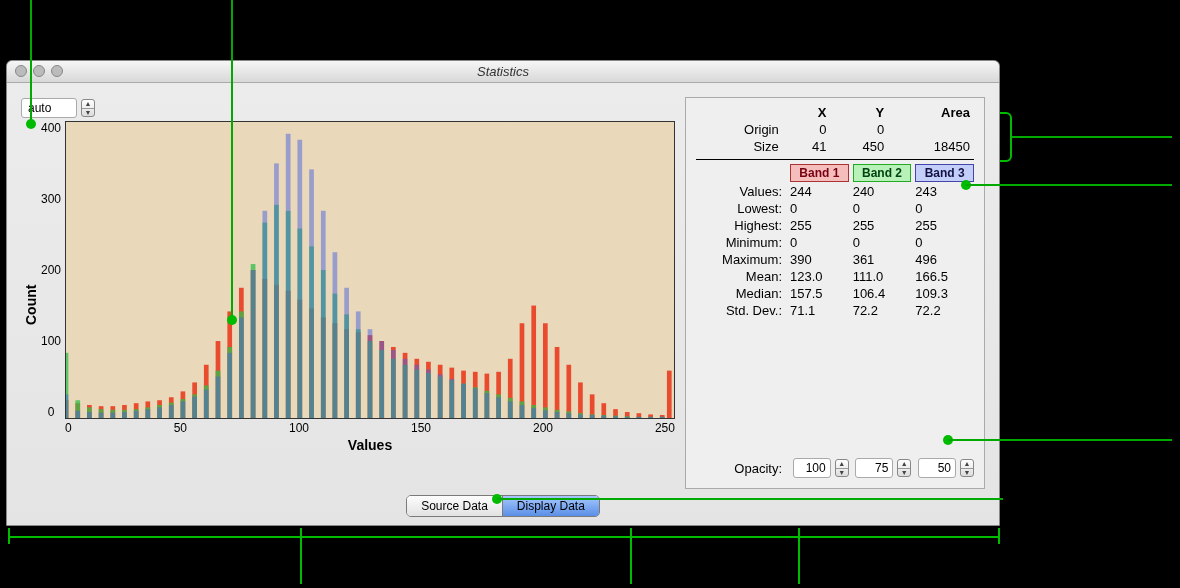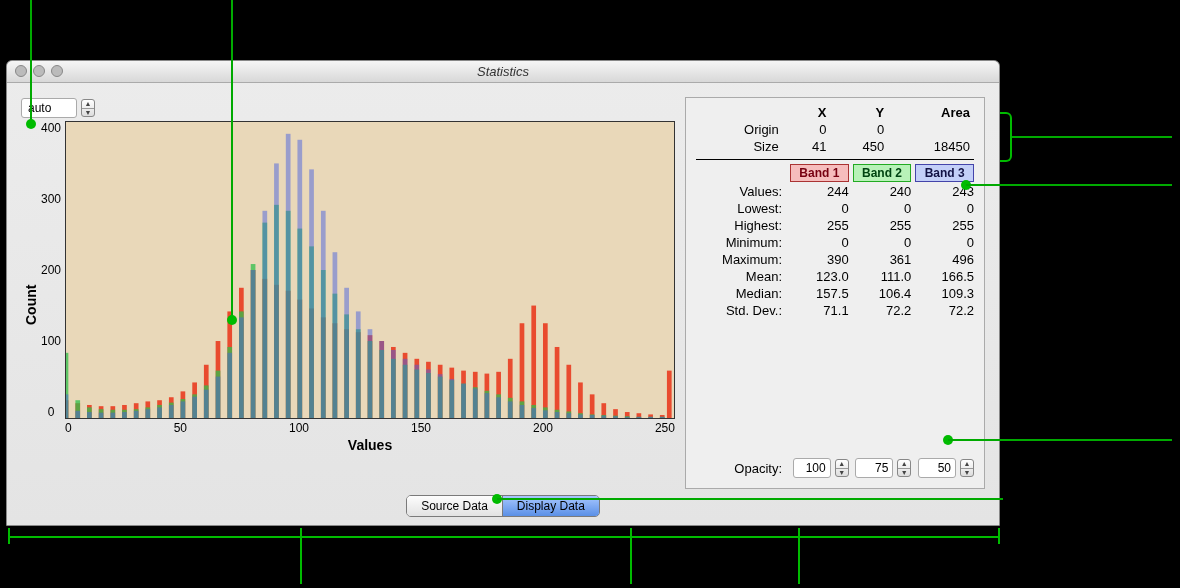--- a/index.html
+++ b/index.html
@@ -178,21 +178,21 @@
   }
   .band1 { background:#f6bdbd; border-color:#a33; color:#701;}
   .band2 { background:#b8f2b8; border-color:#2a2; color:#041;}
   .band3 { background:#c3cff8; border-color:#44a; color:#114;}
   .stats-grid {
     display: grid;
     grid-template-columns: 90px 1fr 1fr 1fr;
     gap: 2px 4px;
   }
   .stats-grid .lbl { text-align: right; padding-right: 4px;}
-  .stats-grid .val { text-align: right; }
+  .stats-grid .val { }
   .spacer { flex:1; }
   .opacity-row {
     display: grid;
     grid-template-columns: 90px 1fr 1fr 1fr;
     gap: 4px;
     align-items: center;
     margin-top: 20px;
   }
   .opacity-row .lbl { text-align: right; padding-right: 4px;}
   .num-stepper {

